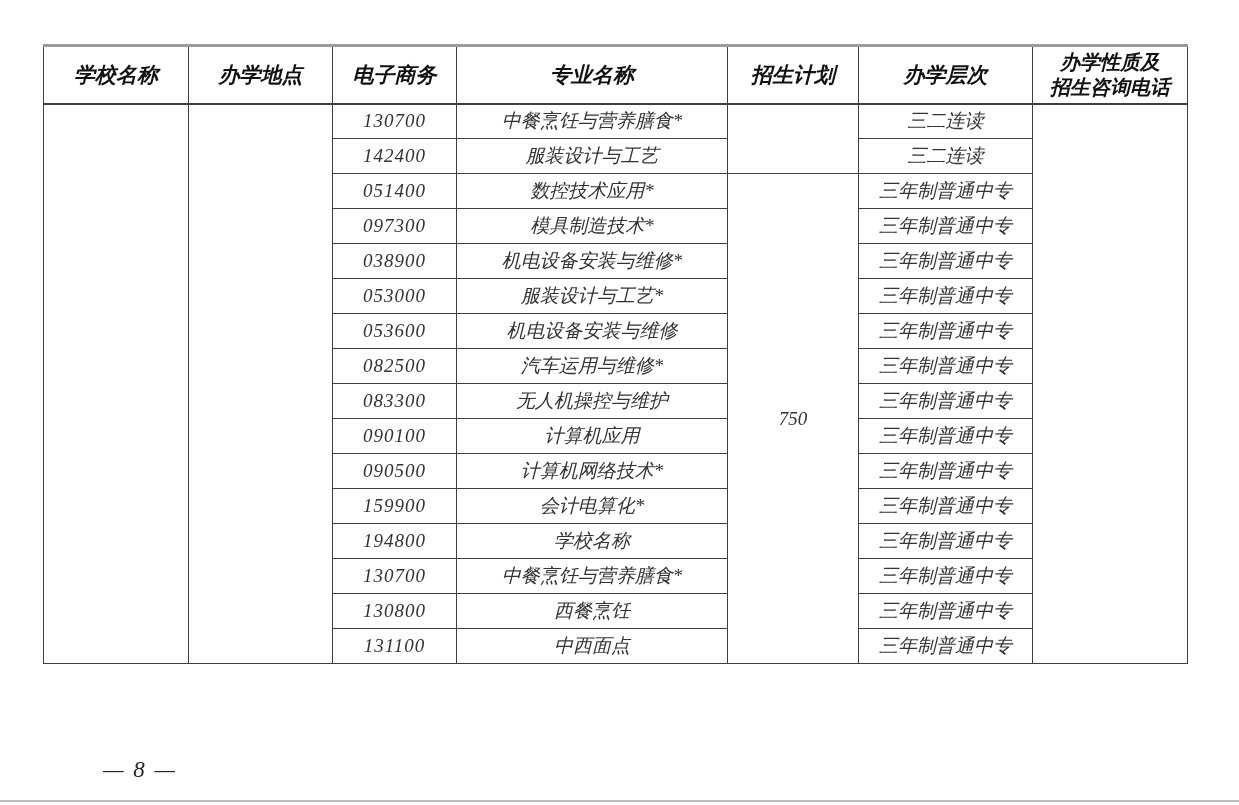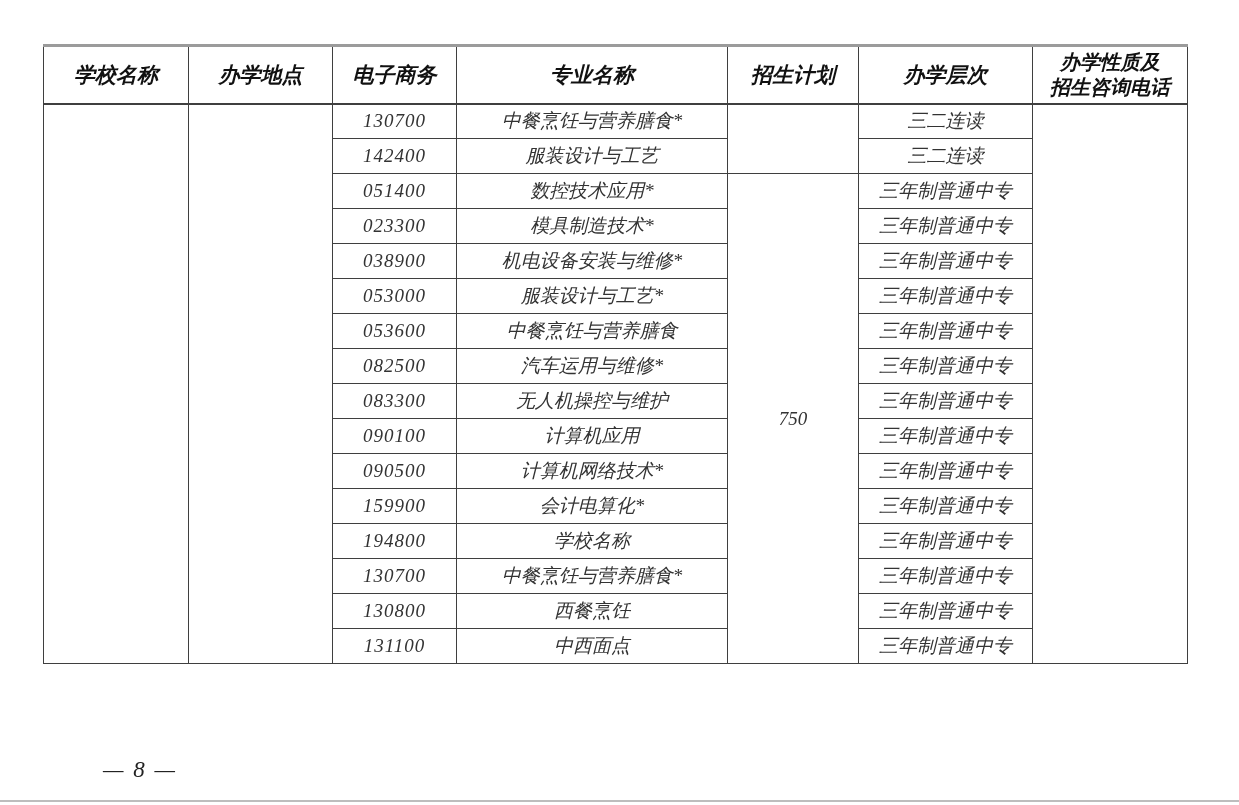--- a/index.html
+++ b/index.html
@@ -108,37 +108,37 @@
           <td class="name-cell">服装设计与工艺</td>
           <td class="level-cell">三二连读</td>
         </tr>
         <tr>
           <td class="code-cell">051400</td>
           <td class="name-cell">数控技术应用*</td>
           <td rowspan="14" class="plan-cell">750</td>
           <td class="level-cell">三年制普通中专</td>
         </tr>
         <tr>
-          <td class="code-cell">023300</td>
+          <td class="code-cell">097300</td>
           <td class="name-cell">模具制造技术*</td>
           <td class="level-cell">三年制普通中专</td>
         </tr>
         <tr>
           <td class="code-cell">038900</td>
           <td class="name-cell">机电设备安装与维修*</td>
           <td class="level-cell">三年制普通中专</td>
         </tr>
         <tr>
           <td class="code-cell">053000</td>
           <td class="name-cell">服装设计与工艺*</td>
           <td class="level-cell">三年制普通中专</td>
         </tr>
         <tr>
           <td class="code-cell">053600</td>
-          <td class="name-cell">中餐烹饪与营养膳食</td>
+          <td class="name-cell">机电设备安装与维修</td>
           <td class="level-cell">三年制普通中专</td>
         </tr>
         <tr>
           <td class="code-cell">082500</td>
           <td class="name-cell">汽车运用与维修*</td>
           <td class="level-cell">三年制普通中专</td>
         </tr>
         <tr>
           <td class="code-cell">083300</td>
           <td class="name-cell">无人机操控与维护</td>

